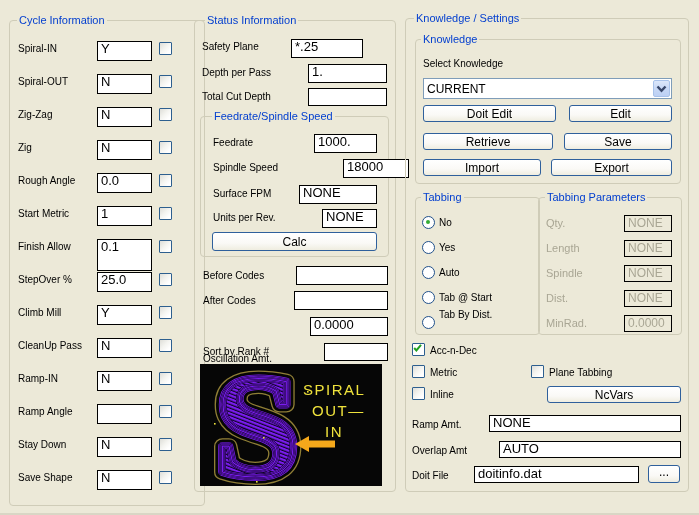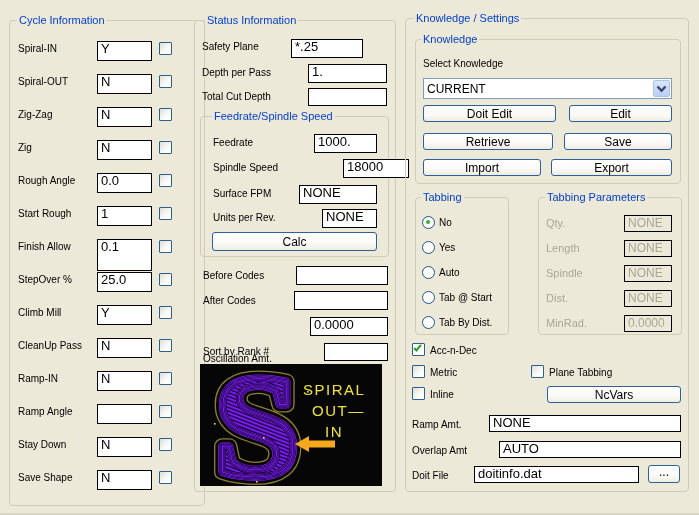--- a/index.html
+++ b/index.html
@@ -36,21 +36,21 @@
 <div class="cb" style="left:159px;top:108px;"></div>
 
 <div class="lbl" style="left:18px;top:141px;">Zig</div>
 <div class="tf" style="left:97px;top:140px;width:55px;height:20px;">N</div>
 <div class="cb" style="left:159px;top:141px;"></div>
 
 <div class="lbl" style="left:18px;top:174px;">Rough Angle</div>
 <div class="tf" style="left:97px;top:173px;width:55px;height:20px;">0.0</div>
 <div class="cb" style="left:159px;top:174px;"></div>
 
-<div class="lbl" style="left:18px;top:207px;">Start Rough</div>
+<div class="lbl" style="left:18px;top:207px;">Start Metric</div>
 <div class="tf" style="left:97px;top:206px;width:55px;height:20px;">1</div>
 <div class="cb" style="left:159px;top:207px;"></div>
 
 <div class="lbl" style="left:18px;top:240px;">Finish Allow</div>
 <div class="tf" style="left:97px;top:239px;width:55px;height:32px;">0.1</div>
 <div class="cb" style="left:159px;top:240px;"></div>
 
 <div class="lbl" style="left:18px;top:273px;">StepOver %</div>
 <div class="tf" style="left:97px;top:272px;width:55px;height:20px;">25.0</div>
 <div class="cb" style="left:159px;top:273px;"></div>
@@ -175,35 +175,35 @@
   </div>
 </div>
 
 <div class="btn" style="left:423px;top:105px;width:133px;height:17px;line-height:16px;">Doit Edit</div>
 <div class="btn" style="left:569px;top:105px;width:103px;height:17px;line-height:16px;">Edit</div>
 <div class="btn" style="left:423px;top:133px;width:130px;height:17px;line-height:16px;">Retrieve</div>
 <div class="btn" style="left:564px;top:133px;width:108px;height:17px;line-height:16px;">Save</div>
 <div class="btn" style="left:423px;top:159px;width:118px;height:17px;line-height:16px;">Import</div>
 <div class="btn" style="left:551px;top:159px;width:121px;height:17px;line-height:16px;">Export</div>
 
-<div class="gb" style="left:415px;top:197px;width:94px;height:138px;">
+<div class="gb" style="left:415px;top:197px;width:125px;height:138px;">
   <div class="gt" style="left:5px;">Tabbing</div>
 </div>
 <div class="rb" style="left:422px;top:216px;">
     <div class="rdot"></div>
   </div>
 <div class="lbl" style="left:439px;top:216px;">No</div>
 <div class="rb" style="left:422px;top:241px;"></div>
 <div class="lbl" style="left:439px;top:241px;">Yes</div>
 <div class="rb" style="left:422px;top:266px;"></div>
 <div class="lbl" style="left:439px;top:266px;">Auto</div>
 <div class="rb" style="left:422px;top:291px;"></div>
 <div class="lbl" style="left:439px;top:291px;">Tab @ Start</div>
 <div class="rb" style="left:422px;top:316px;"></div>
-<div class="lbl" style="left:439px;top:316px;">Tab By Dist.</div>
+<div class="lbl" style="left:439px;top:308px;">Tab By Dist.</div>
 
 <div class="gb" style="left:538px;top:197px;width:144px;height:138px;">
   <div class="gt" style="left:6px;text-align:center;">Tabbing Parameters</div>
 </div>
 <div class="glbl" style="left:546px;top:217px;">Qty.</div>
 <div class="df" style="left:624px;top:215px;width:48px;height:17px;">NONE</div>
 <div class="glbl" style="left:546px;top:242px;">Length</div>
 <div class="df" style="left:624px;top:240px;width:48px;height:17px;">NONE</div>
 <div class="glbl" style="left:546px;top:267px;">Spindle</div>
 <div class="df" style="left:624px;top:265px;width:48px;height:17px;">NONE</div>

